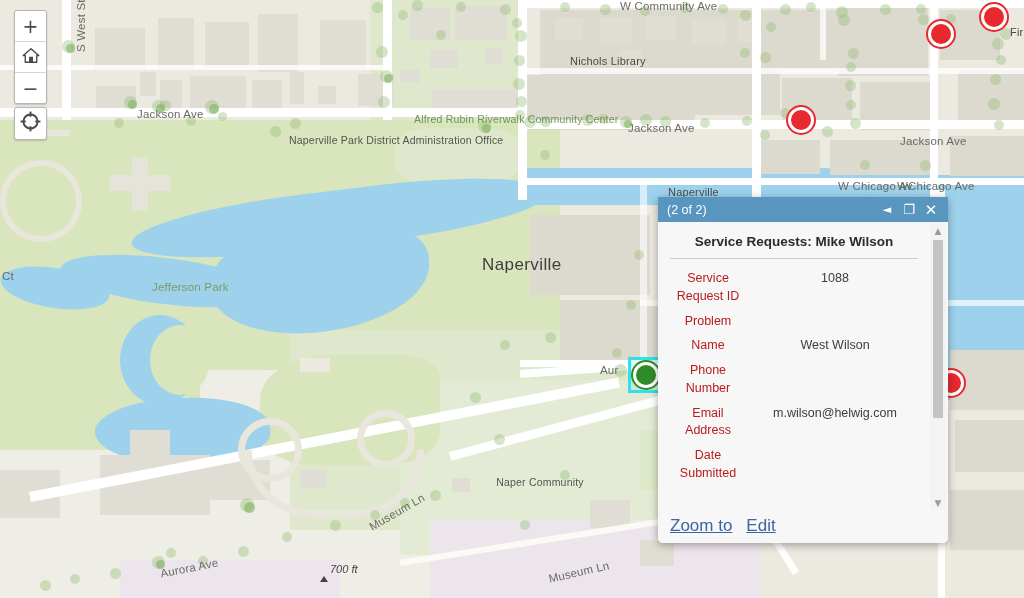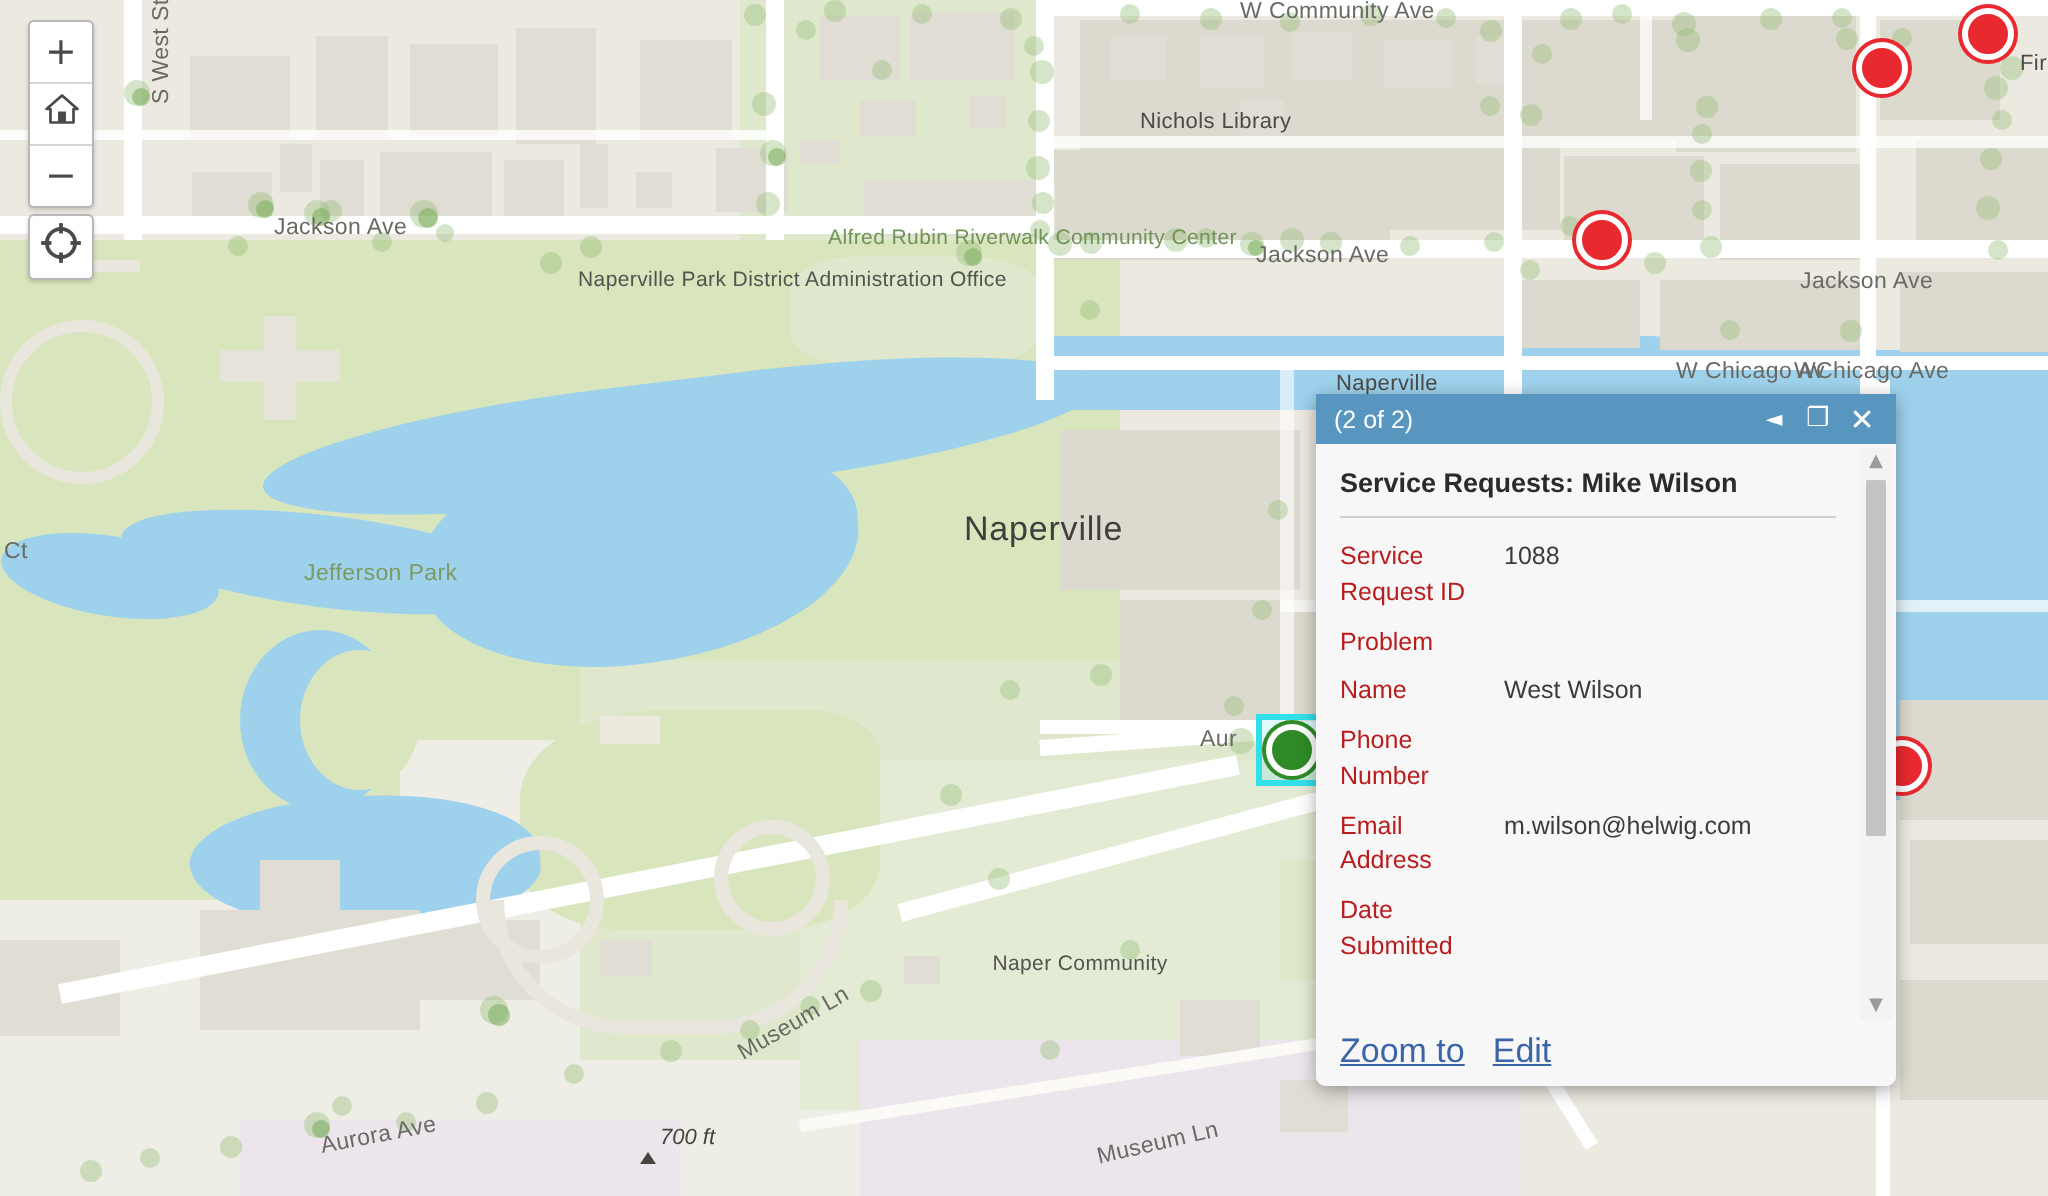--- a/index.html
+++ b/index.html
@@ -55,21 +55,21 @@
   .popup{position:absolute;left:658px;top:197px;width:290px;height:346px;background:#f7f7f7;
          border-radius:2px 2px 5px 5px;box-shadow:0 2px 9px rgba(0,0,0,.35);display:flex;flex-direction:column;}
   .popup-head{height:25px;background:#5896c0;display:flex;align-items:center;padding:0 6px 0 9px;color:#fff;font-size:12.5px;flex:0 0 auto;}
   .popup-head .ttl{flex:1;}
   .hbtn{width:22px;height:20px;display:flex;align-items:center;justify-content:center;color:#fff;cursor:pointer;font-family:"DejaVu Sans",sans-serif;}
   .hbtn.prev{font-size:11px;}
   .hbtn.max{font-size:13px;}
   .hbtn.close{font-size:15px;}
 
   .popup-body{position:relative;flex:1;overflow:hidden;background:#f7f7f7;padding:0;}
-  .pbinner{position:absolute;left:0;right:20px;top:0;bottom:0;padding:12px 10px 0 12px;overflow:hidden;}
+  .pbinner{position:absolute;left:0;right:20px;top:0;bottom:0;padding:12px 10px 0 12px;overflow:hidden;text-align:center;}
   .feat-title{font-size:13.5px;font-weight:bold;color:#2b2b2b;padding-bottom:9px;border-bottom:1px solid #cdcdcd;margin-bottom:6px;}
   .attr{display:flex;padding:5px 0 2px 0;font-size:12.5px;line-height:1.42;}
   .attr .k{width:76px;flex:0 0 76px;color:#b91c1c;padding-right:6px;}
   .attr .v{flex:1;color:#3c3c3c;word-break:break-word;}
 
   .pscroll{position:absolute;right:2px;top:2px;bottom:2px;width:16px;background:#f3f3f3;}
   .pscroll .tr{position:absolute;left:3px;right:3px;top:14px;bottom:14px;background:#f3f3f3;}
   .pscroll .thumb{position:absolute;left:3px;right:3px;top:16px;height:178px;background:#c3c3c3;border-radius:1px;}
   .pscroll .ar{position:absolute;left:0;width:16px;height:14px;display:flex;align-items:center;justify-content:center;color:#9b9b9b;font-size:9px;font-family:"DejaVu Sans",sans-serif;cursor:pointer;}
   .pscroll .ar.up{top:0;}

